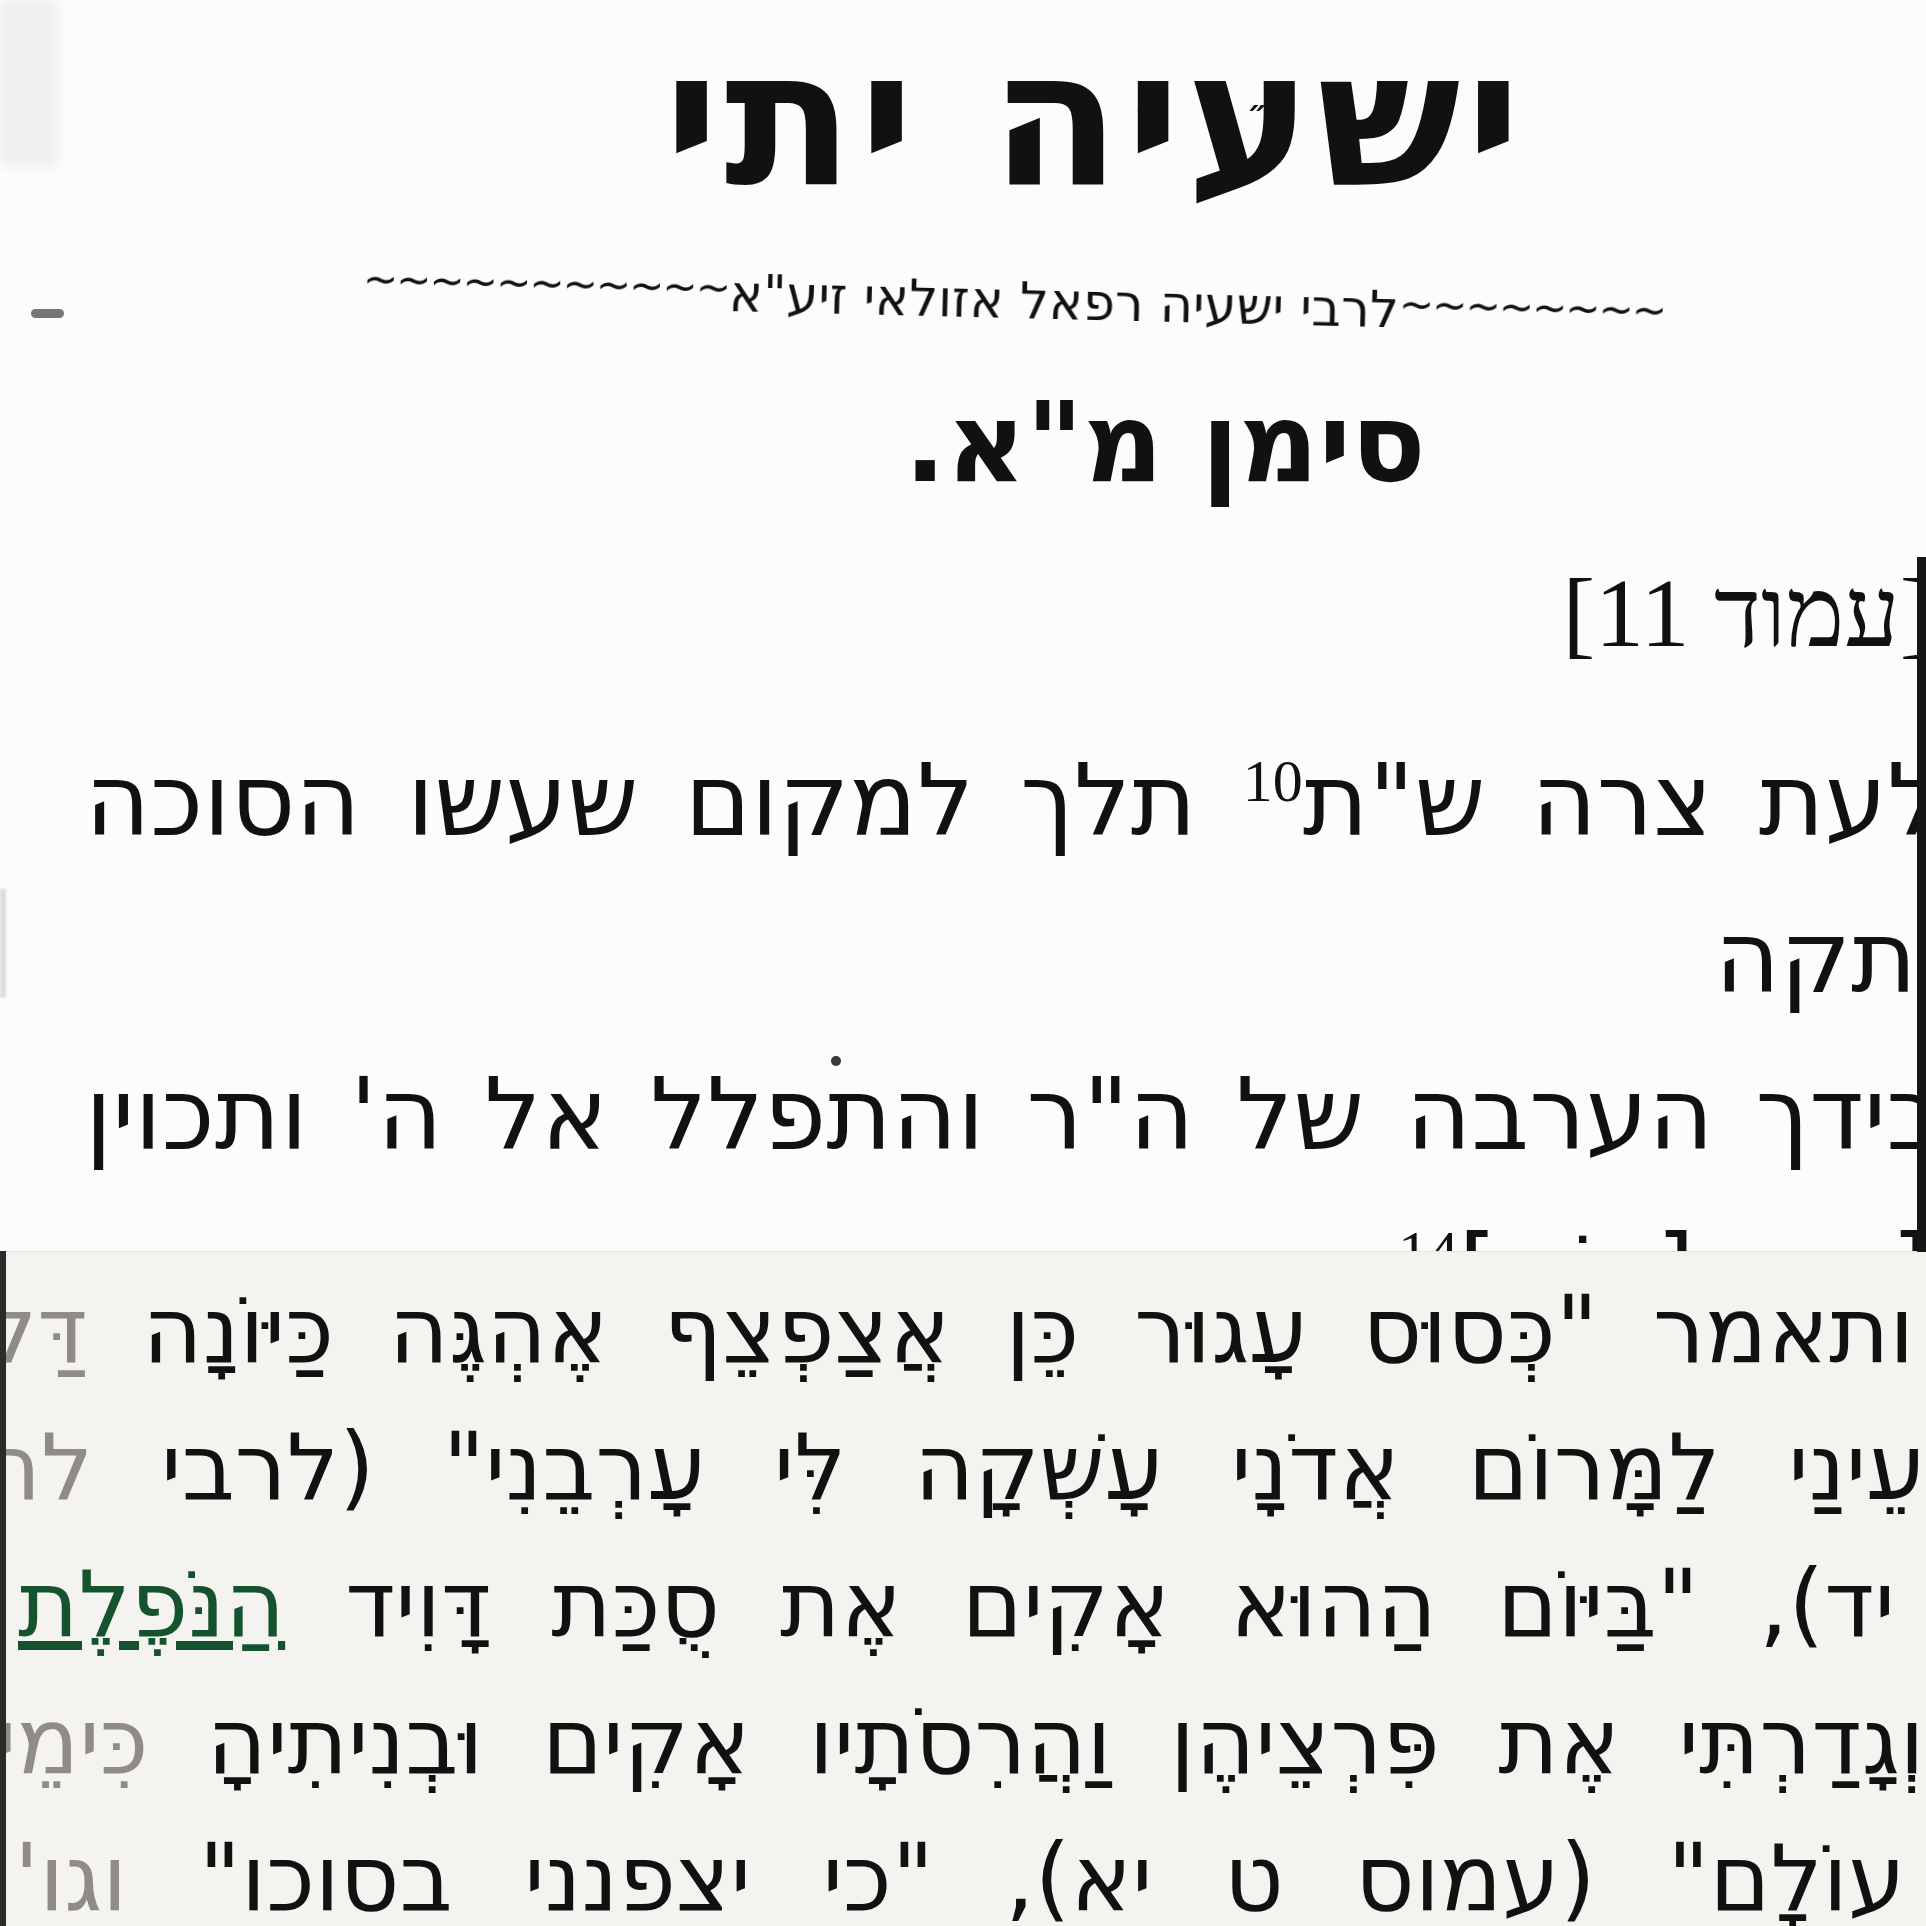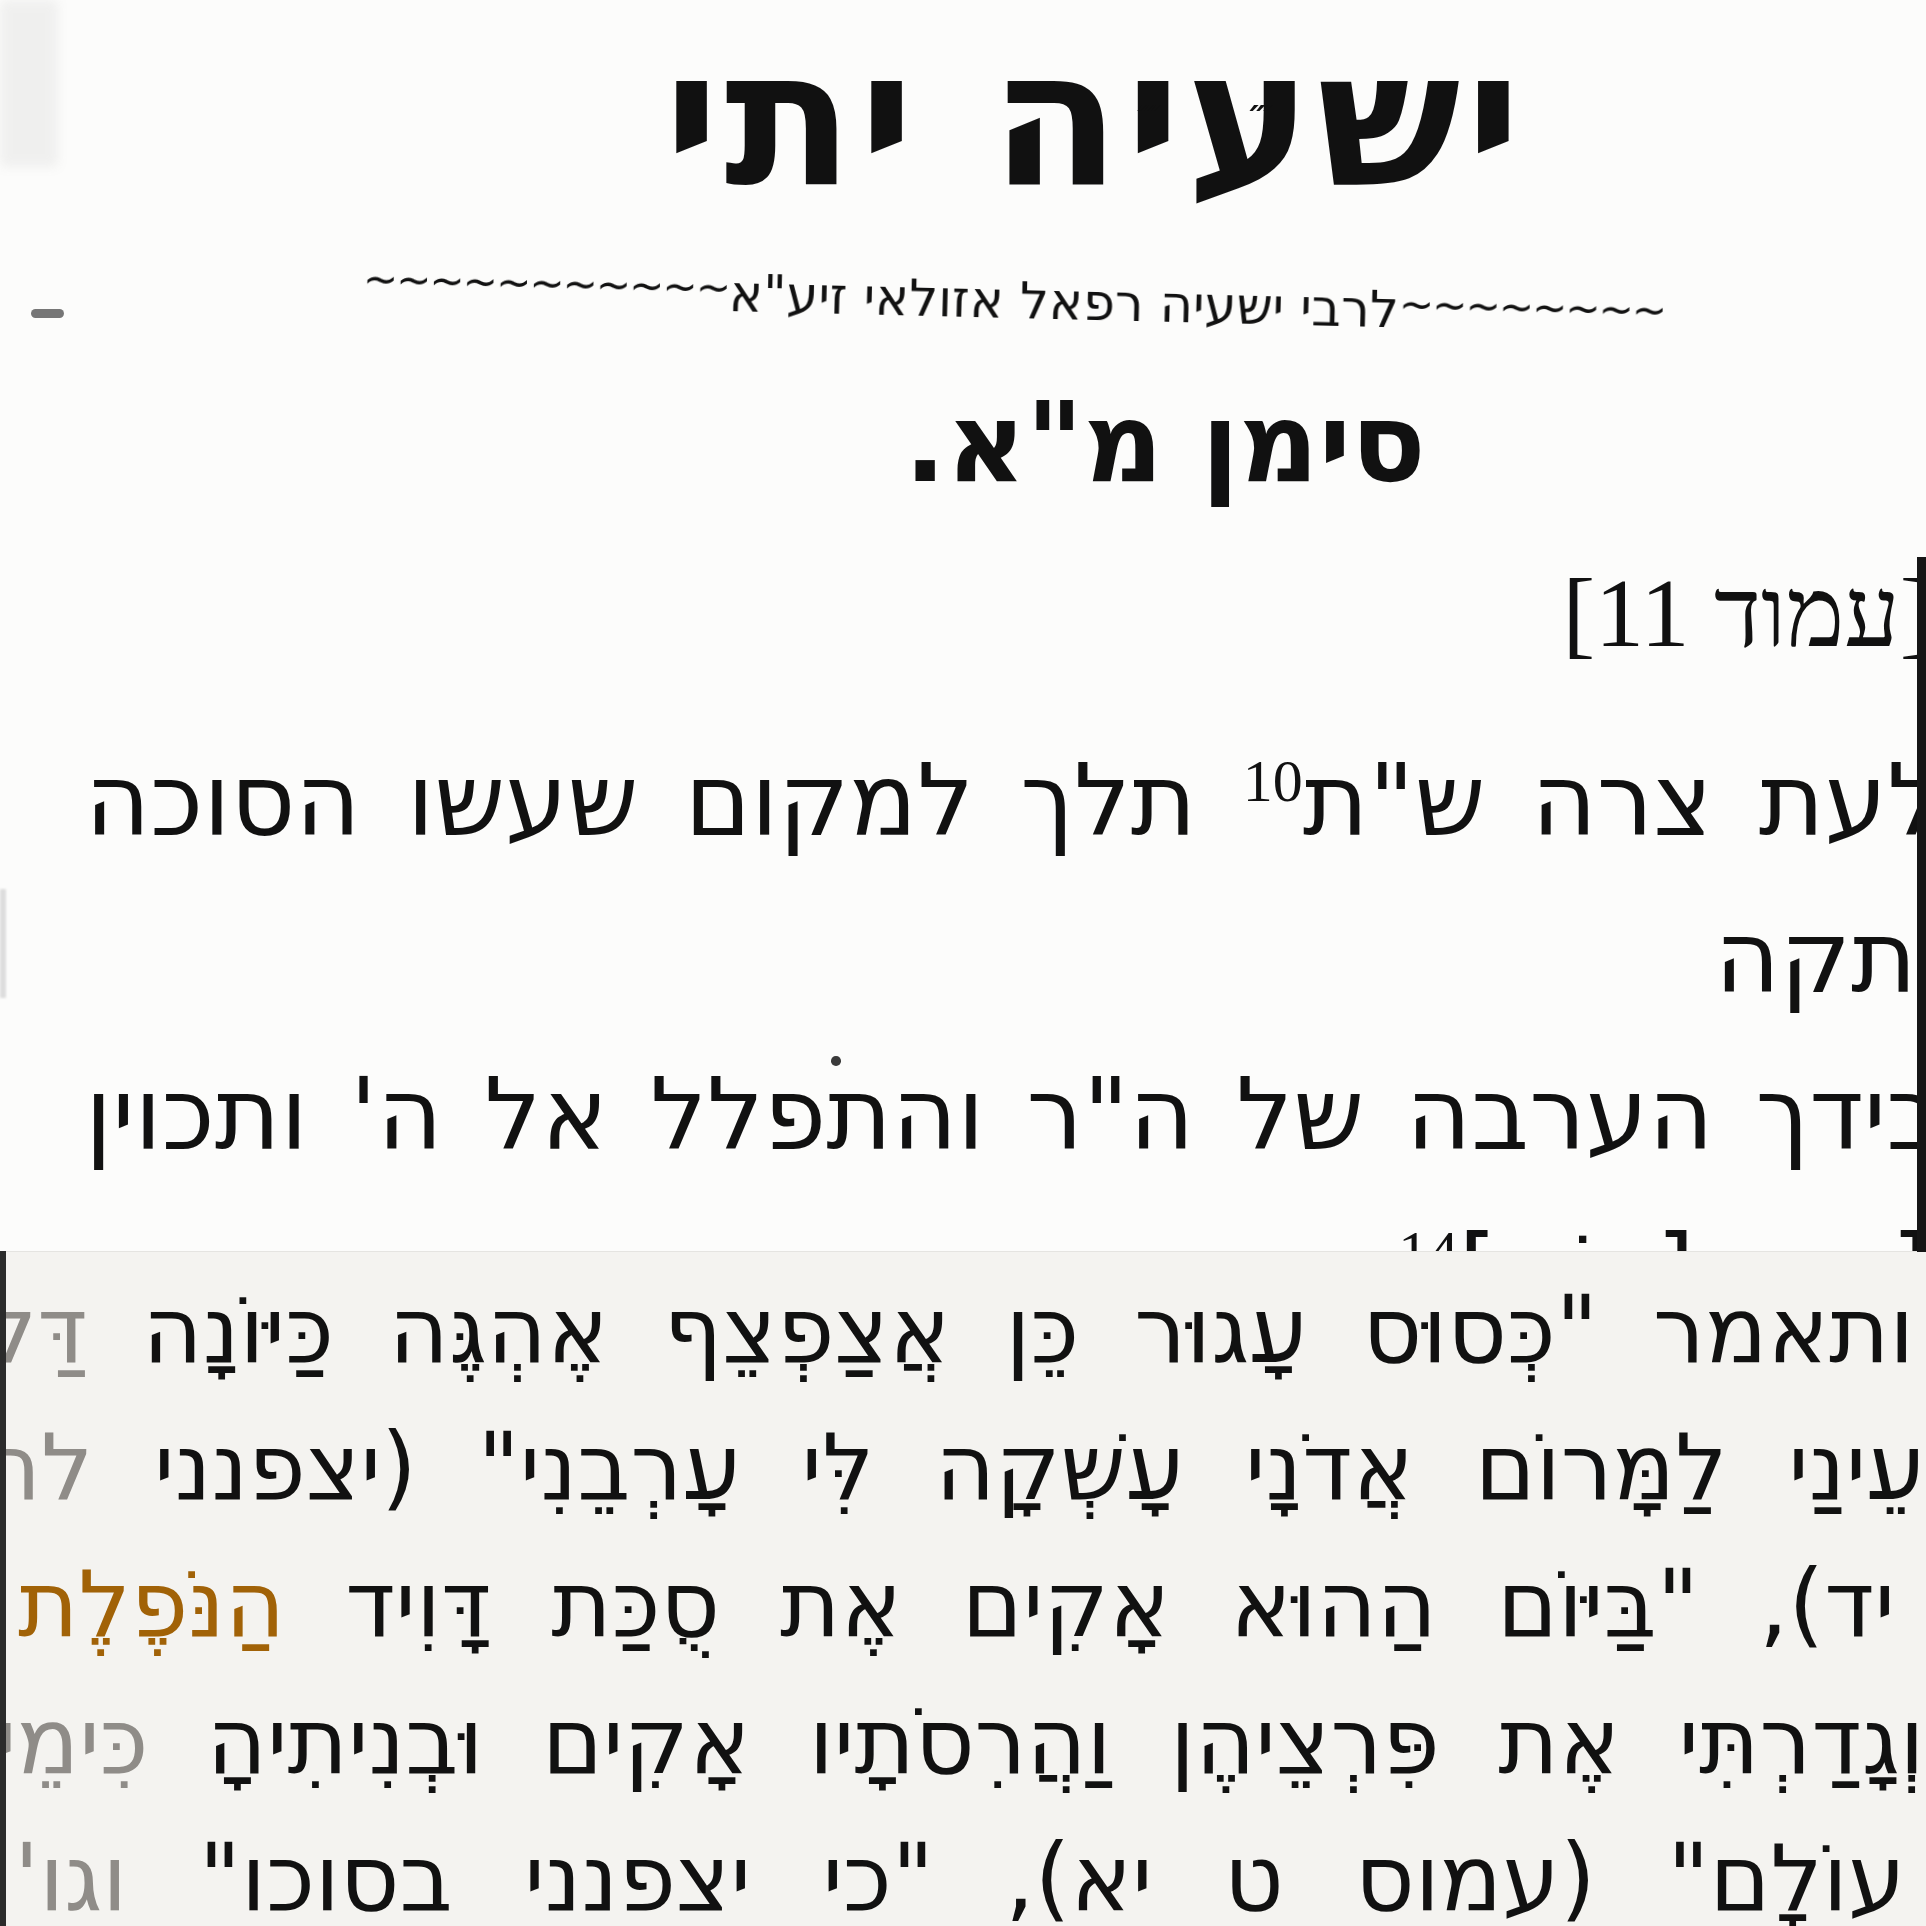--- a/index.html
+++ b/index.html
@@ -49,21 +49,21 @@
     font-size:92px;line-height:137px;padding-top:10.3px;box-sizing:border-box;
     font-family:"DejaVu Sans",sans-serif;
   }
   .q{text-align:justify;text-align-last:justify;}
   .qA{margin-left:-40px;margin-right:11.6px;}
   .qB{margin-left:-19px;margin-right:1.3px;}
   .qC{margin-left:18px;margin-right:31px;}
   .qD{margin-left:-3.9px;margin-right:1.3px;}
   .qE{margin-left:14px;margin-right:20.5px;}
   .faded{color:#8f8c88;filter:blur(0.7px);}
-  .faded-strong{color:#a16207;filter:blur(0.5px);}
+  .faded-strong{color:#14532d;filter:blur(0.5px);text-decoration:underline;}
   
   .edge-right{
     position:absolute;top:557px;right:0;width:9px;height:695px;
     background:#161616;filter:blur(0.4px);
   }
   .edge-left{
     position:absolute;top:1251px;left:0;width:5.8px;bottom:0;
     background:#2b2b2b;filter:blur(0.4px);
   }
   .artifact-dash{
@@ -104,21 +104,21 @@
   <div class="jline"><span>לעת צרה ש"ת</span><sup>10</sup> <span>תלך למקום שעשו הסוכה ותקה</span></div>
   <div class="jline">בידך הערבה של ה"ר והתפלל אל ה' ותכוין</div>
   <div class="line3">
     <span class="frag">[יְ</span>
     <span class="shem"><span>[יְדֹוָד]</span><sup>14</sup></span>
   </div>
 </div>
 
 <div class="quotes">
   <div class="q qA"><span>ותאמר "כְּסוּס עָגוּר כֵּן אֲצַפְצֵף אֶהְגֶּה כַּיּוֹנָה</span> <span class="faded">דַּלּוּ</span></div>
-  <div class="q qB"><span>עֵינַי לַמָּרוֹם אֲדֹנָי עָשְׁקָה לִּי עָרְבֵנִי" (יצפנני</span> <span class="faded">לח</span></div>
+  <div class="q qB"><span>עֵינַי לַמָּרוֹם אֲדֹנָי עָשְׁקָה לִּי עָרְבֵנִי" (לרבי</span> <span class="faded">לח</span></div>
   <div class="q qC"><span>יד), "בַּיּוֹם הַהוּא אָקִים אֶת סֻכַּת דָּוִיד</span> <span class="faded-strong">הַנֹּפֶלֶת</span></div>
   <div class="q qD"><span>וְגָדַרְתִּי אֶת פִּרְצֵיהֶן וַהֲרִסֹתָיו אָקִים וּבְנִיתִיהָ</span> <span class="faded">כִּימֵי</span></div>
   <div class="q qE"><span>עוֹלָם" (עמוס ט יא), "כי יצפנני בסוכו"</span> <span class="faded">וגו'</span></div>
 </div>
 
 <div class="edge-right"></div>
 <div class="edge-left"></div>
 <div class="artifact-dash"></div>
 <div class="artifact-dot"></div>
 <div class="artifact-streak"></div>

